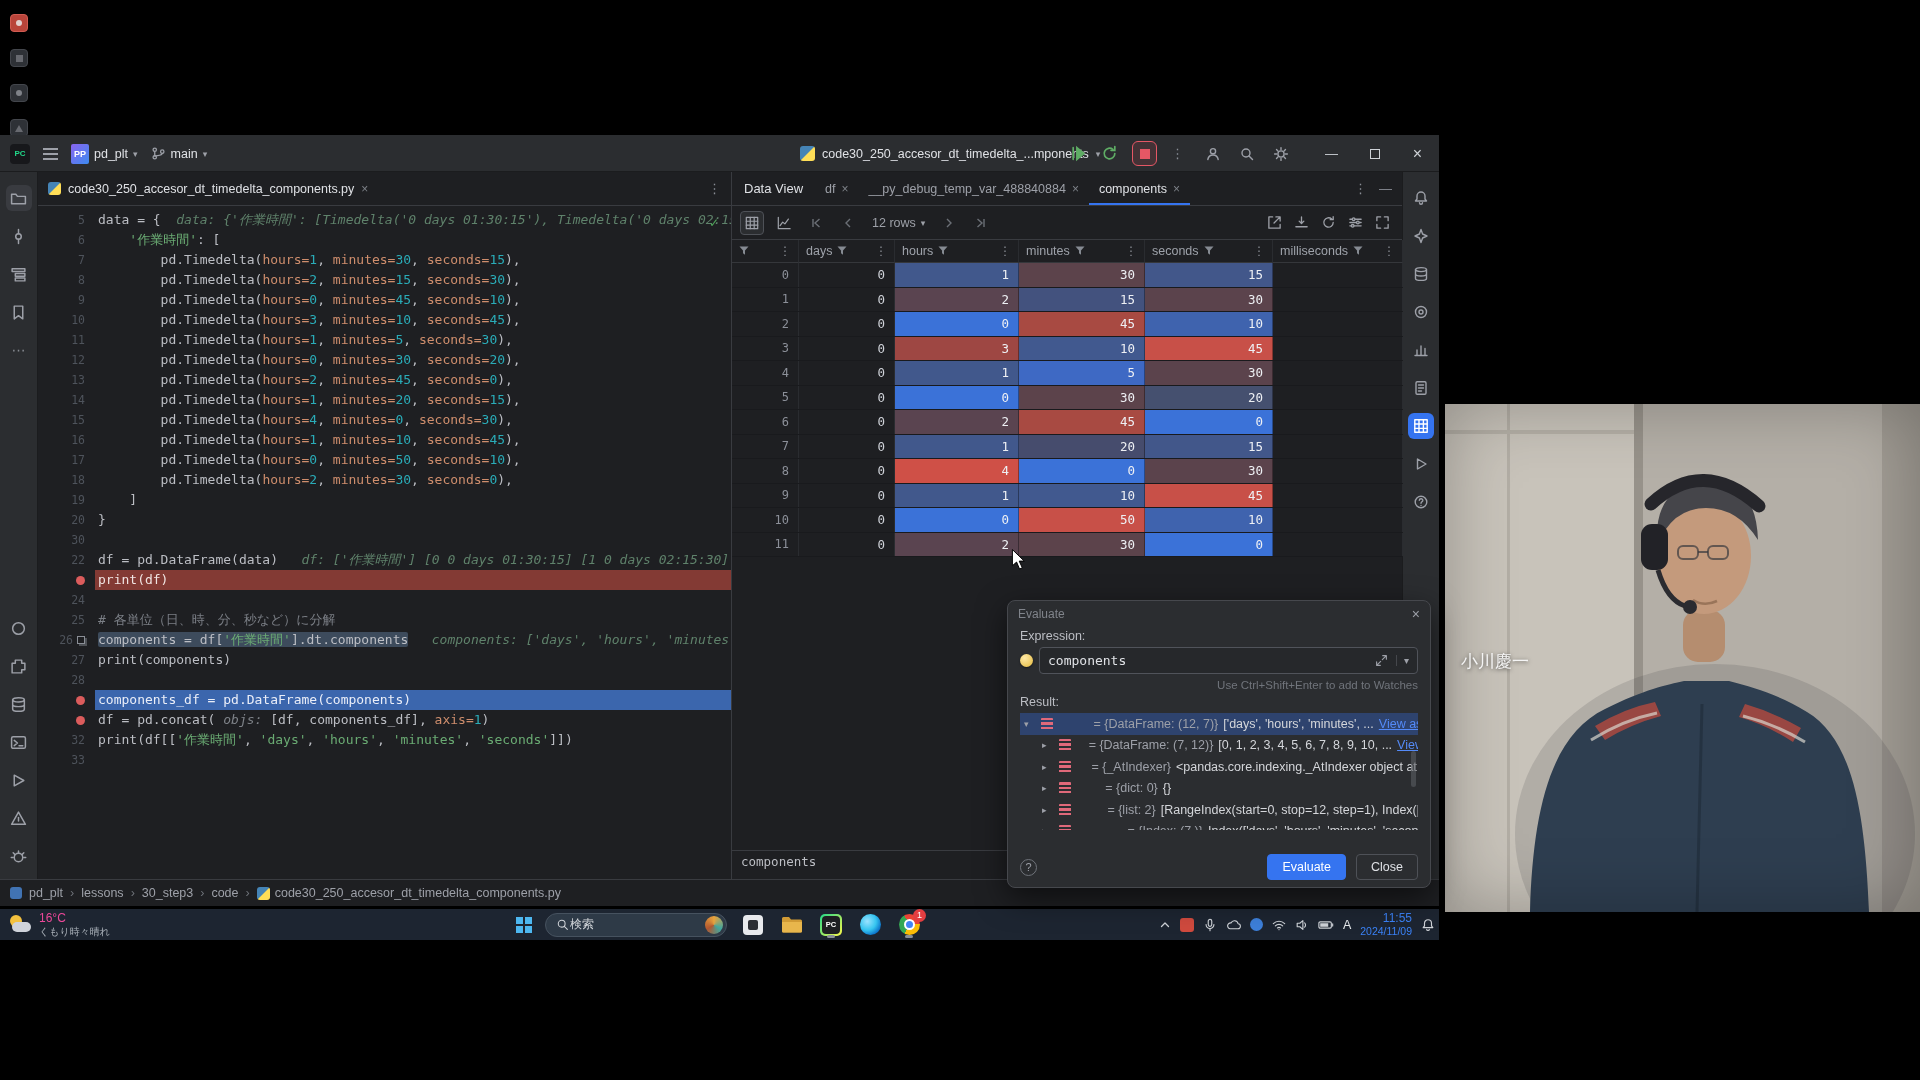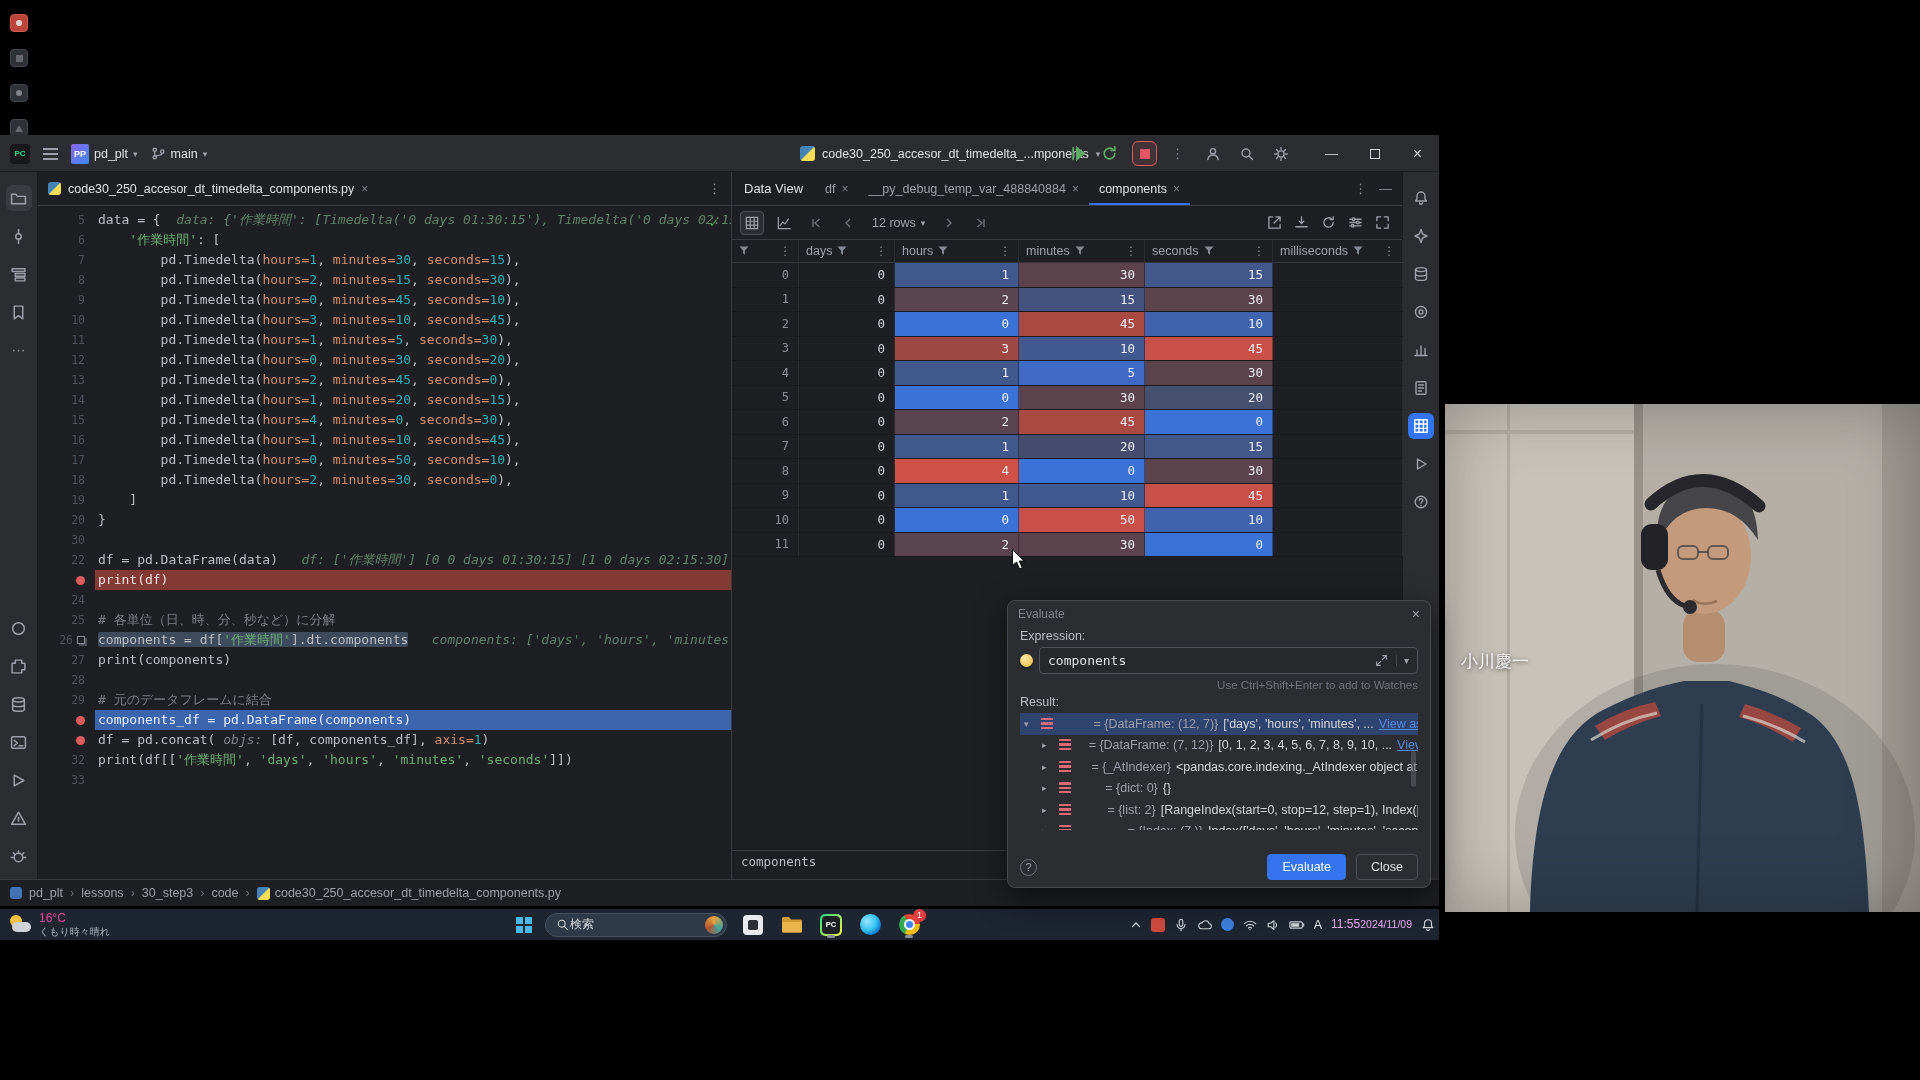--- a/index.html
+++ b/index.html
@@ -170,21 +170,21 @@
   .pcsq i { width:18px; height:18px; border-radius:4px; background:#1e1f22; color:#fff; font-size:7.5px; font-weight:700; display:grid; place-items:center; font-style:normal; }
   .edge { width:21px; height:21px; border-radius:50%; background:radial-gradient(circle at 35% 35%,#9be3ff,#36c5f0 45%,#0b72c9 75%,#0a5bb5); }
   .chrome { width:21px; height:21px; border-radius:50%; background:conic-gradient(from -30deg,#ea4335 0 33%,#fbbc05 0 66%,#34a853 0 100%); position:relative; }
   .chrome::after { content:""; position:absolute; inset:5px; border-radius:50%; background:#4285f4; border:2px solid #fff; }
   .badge { position:absolute; top:-3px; right:-4px; min-width:13px; height:13px; border-radius:7px; background:#e33e41; color:#fff;
            font-size:9px; display:grid; place-items:center; padding:0 2px; z-index:2; }
   .tk-tray { position:absolute; right:4px; top:0; height:31px; display:flex; align-items:center; gap:9px; }
   .tray-red { width:14px; height:14px; border-radius:3px; background:#cf4a3e; }
   .tray-blue { width:13px; height:13px; border-radius:50%; background:#3d7fd9; }
   .tray-A { font-size:12.5px; color:#e6e9ec; }
-  .clock { display:flex; flex-direction:row; align-items:flex-start; line-height:1.15; color:#f0abfc; }
+  .clock { display:flex; flex-direction:column; align-items:flex-end; line-height:1.15; color:#3b82f6; }
   .clock .t { font-size:12px; } .clock .d { font-size:10.5px; }
   svg.tray { stroke:#cfd3d8; fill:none; stroke-width:1.3; stroke-linecap:round; stroke-linejoin:round; }
 
   .funnel { flex:0 0 10px; }
 </style>
 </head>
 <body>
 
 <div class="stage">
 
@@ -441,24 +441,20 @@
                 <div class="gut">26<span class="exec-mark"></span></div>
                 <div class="ln-code mono"><span class="exec-hl"><span class="c-pl">components = df[</span><span class="c-st">'作業時間'</span><span class="c-pl">].dt.components</span></span><span class="c-hi">   components: ['days', 'hours', 'minutes', 'sec</span></div>
               </div>
               <div class="cl">
                 <div class="gut">27</div>
                 <div class="ln-code mono"><span class="c-pl">print(components)</span></div>
               </div>
               <div class="cl">
                 <div class="gut">28</div>
                 <div class="ln-code mono"></div>
-              </div>
-              <div class="cl">
-                <div class="gut">29</div>
-                <div class="ln-code mono"><span class="c-co"># 元のデータフレームに結合</span></div>
               </div>
               <div class="cl">
                 <div class="gut">
                   <span class="bp"></span>
                 </div>
                 <div class="ln-code mono bg-blue"><span class="c-pl">components_df = pd.DataFrame(components)</span></div>
               </div>
               <div class="cl">
                 <div class="gut">
                   <span class="bp"></span>

